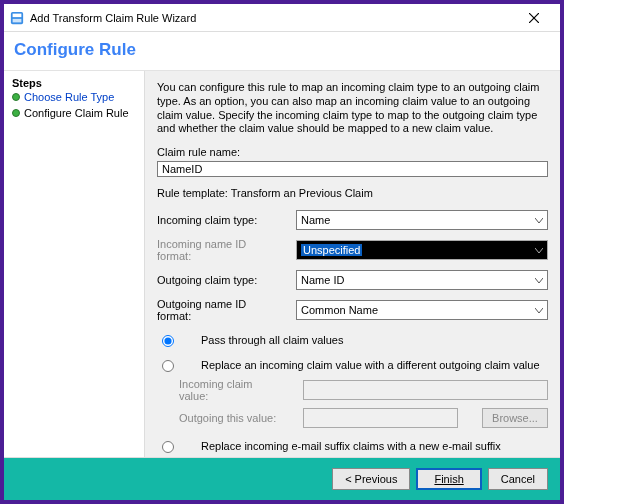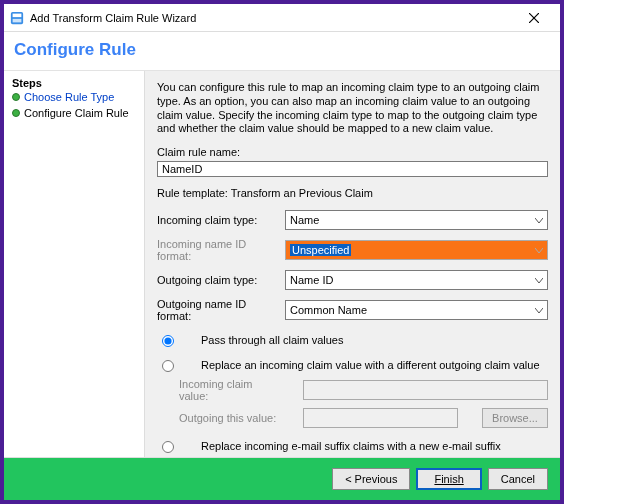--- a/index.html
+++ b/index.html
@@ -19,33 +19,33 @@
   .sb-head { font-weight:bold; }
   .sb-item { display:flex; align-items:center; gap:4px; padding:2px 0; color:#000; cursor:default; }
   .sb-item.sel { color:#0040c8; }
   .bullet { width:8px; height:8px; border-radius:50%; }
   .bullet.green { background:#3cb043; border:1px solid #2a7a2e; }
   .main { flex:1; background:#f0f0f0; border-left:1px solid #ddd; padding:10px 12px 6px 12px; overflow:hidden; display:flex; flex-direction:column; }
   .desc { color:#000; margin-bottom:4px; line-height:1.25; }
   .lbl { margin-top:6px; margin-bottom:3px; }
   .input, .select { width:100%; height:20px; border:1px solid #7a7a7a; background:#fff; padding:1px 4px; color:#000; }
   .select { position:relative; display:flex; align-items:center; }
-  .select.disabled { background:#f97316; color:#777; border-color:#aaa; }
+  .select.disabled { background:#000000; color:#777; border-color:#aaa; }
   .chev { position:absolute; right:4px; top:50%; transform:translateY(-50%); pointer-events:none; }
   .two-col { display:flex; align-items:center; gap:8px; margin-top:8px; }
   .two-col .fl { width:120px; }
-  .two-col .fv { flex:1; }
+  .two-col .fv { flex:1;margin-left:11px; }
   .two-col.dis .fl { color:#888; }
   .radio-row, .sub-row { display:flex; align-items:center; gap:24px; margin-top:10px; }
   .sub-row { margin-left:22px; margin-top:6px; }
   .sub-row.dis .fl { color:#888; }
   .radio { width:12px; height:12px; }
   .sub-input { flex:1; height:20px; border:1px solid #aaa; background:#f0f0f0; padding:1px 4px; color:#777; }
   .browse { height:20px; width:66px; border:1px solid #aaa; background:#e6e6e6; color:#888; }
-  .footer { display:flex; justify-content:flex-end; gap:6px; padding:10px 12px; background:#22c55e; border-top:1px solid #ddd; }
+  .footer { display:flex; justify-content:flex-end; gap:6px; padding:10px 12px; background:#14b8a6; border-top:1px solid #ddd; }
   .btn { height:22px; padding:0 12px; border:1px solid #888; background:#e9e9e9; cursor:default; }
   .btn.primary { border:2px solid #0a60c2; padding:0 16px;text-decoration:underline; }
   .hl { background:#0a60c2; color:#fff; padding:0 2px; }
   .sel-txt { white-space:nowrap; overflow:hidden; }
 </style>
 </head>
 <body>
 
 <div class="outer">
 <div class="window">

